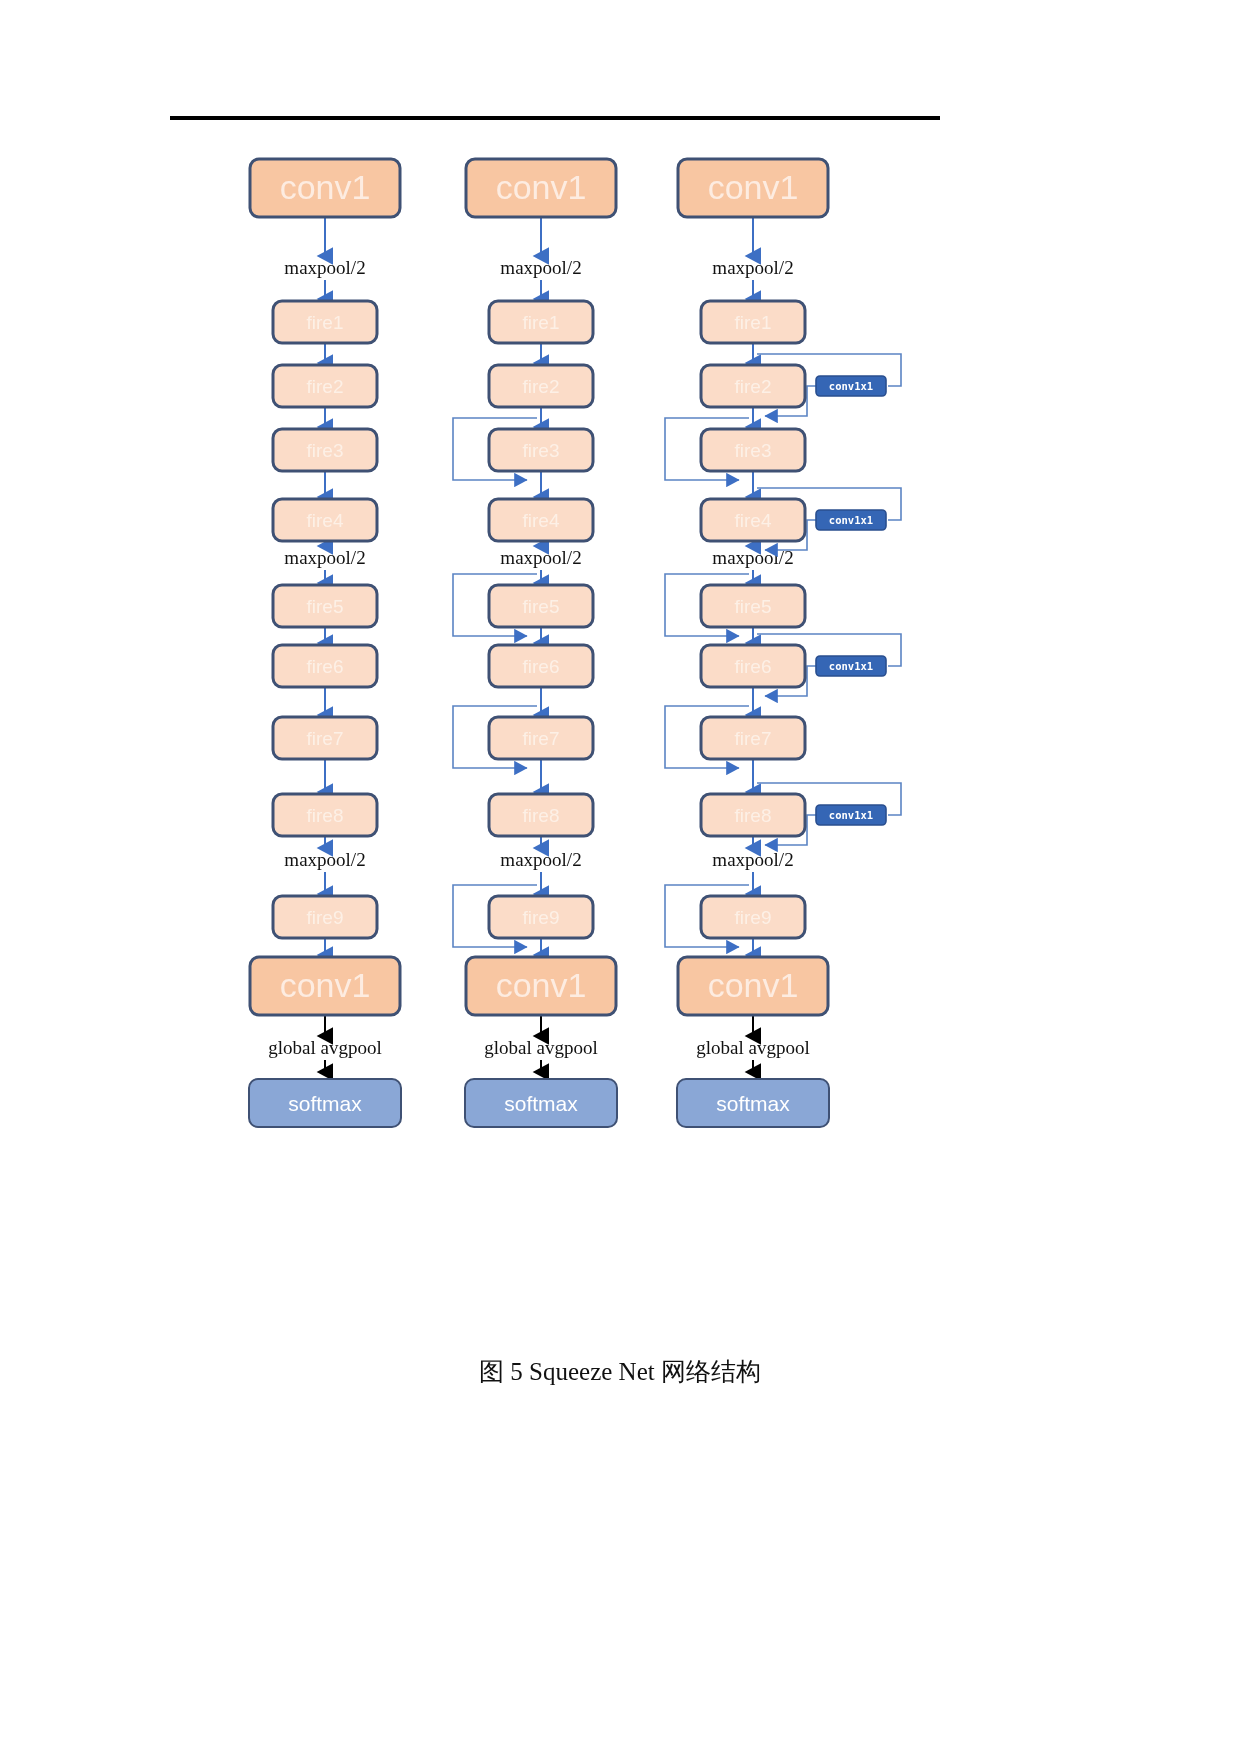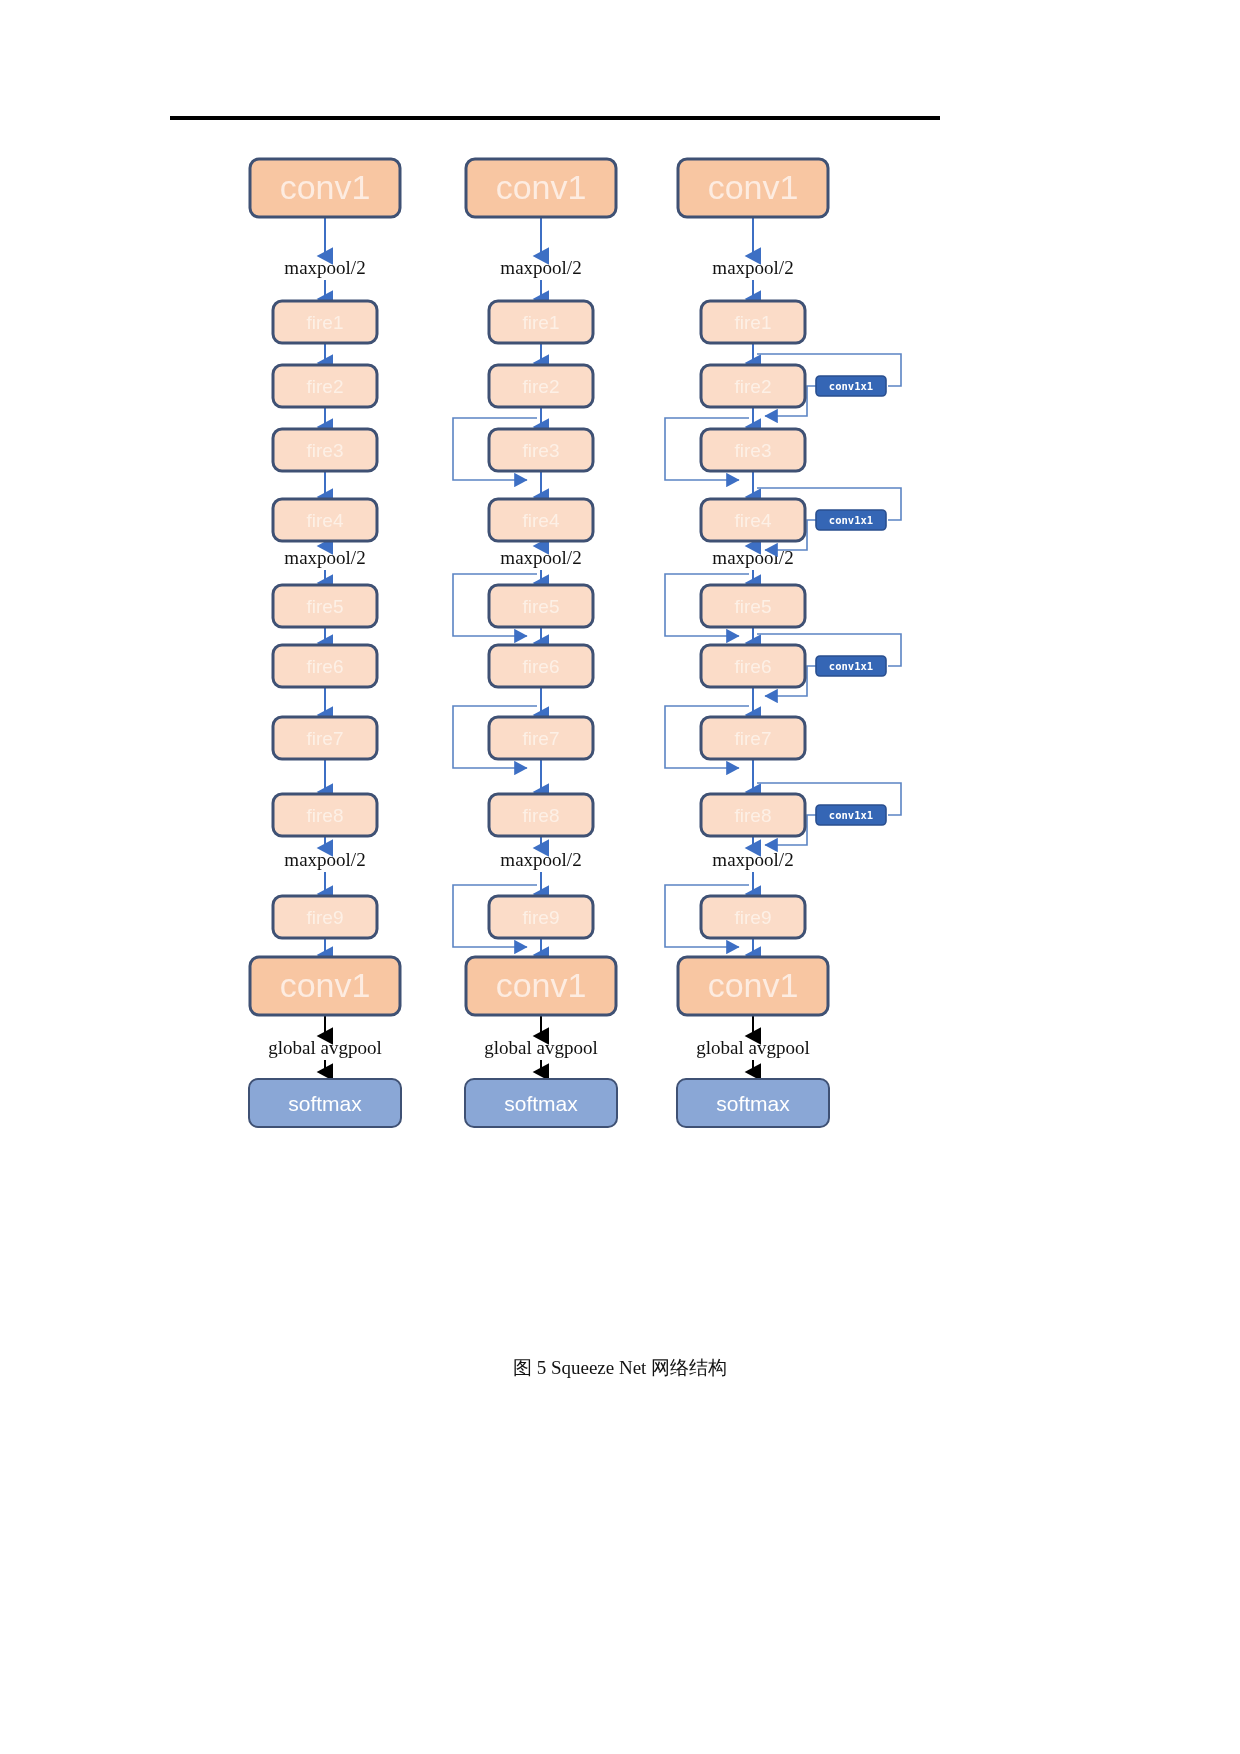--- a/index.html
+++ b/index.html
@@ -8,21 +8,21 @@
     font-family:"Liberation Serif", serif;
     position:relative;overflow:hidden;
   }
   .page{position:absolute;left:0;top:0;width:1240px;height:1754px;}
   .hrule{position:absolute;left:170px;top:116px;width:770px;height:4px;background:#000;}
   .figure{position:absolute;left:0;top:150px;width:1240px;height:1080px;}
   svg.diagram{position:absolute;left:0;top:0;}
 
   .caption{
     position:absolute;left:0;top:1355px;width:1240px;text-align:center;
-    font-family:"Liberation Serif", serif;font-size:19px;color:#111;
+    font-family:"Liberation Serif", serif;font-size:25px;color:#111;
   }
   .caption span{display:inline;}
 </style>
 </head>
 <body>
 
 <div class="page">
 
   <div class="hrule"></div>
 

